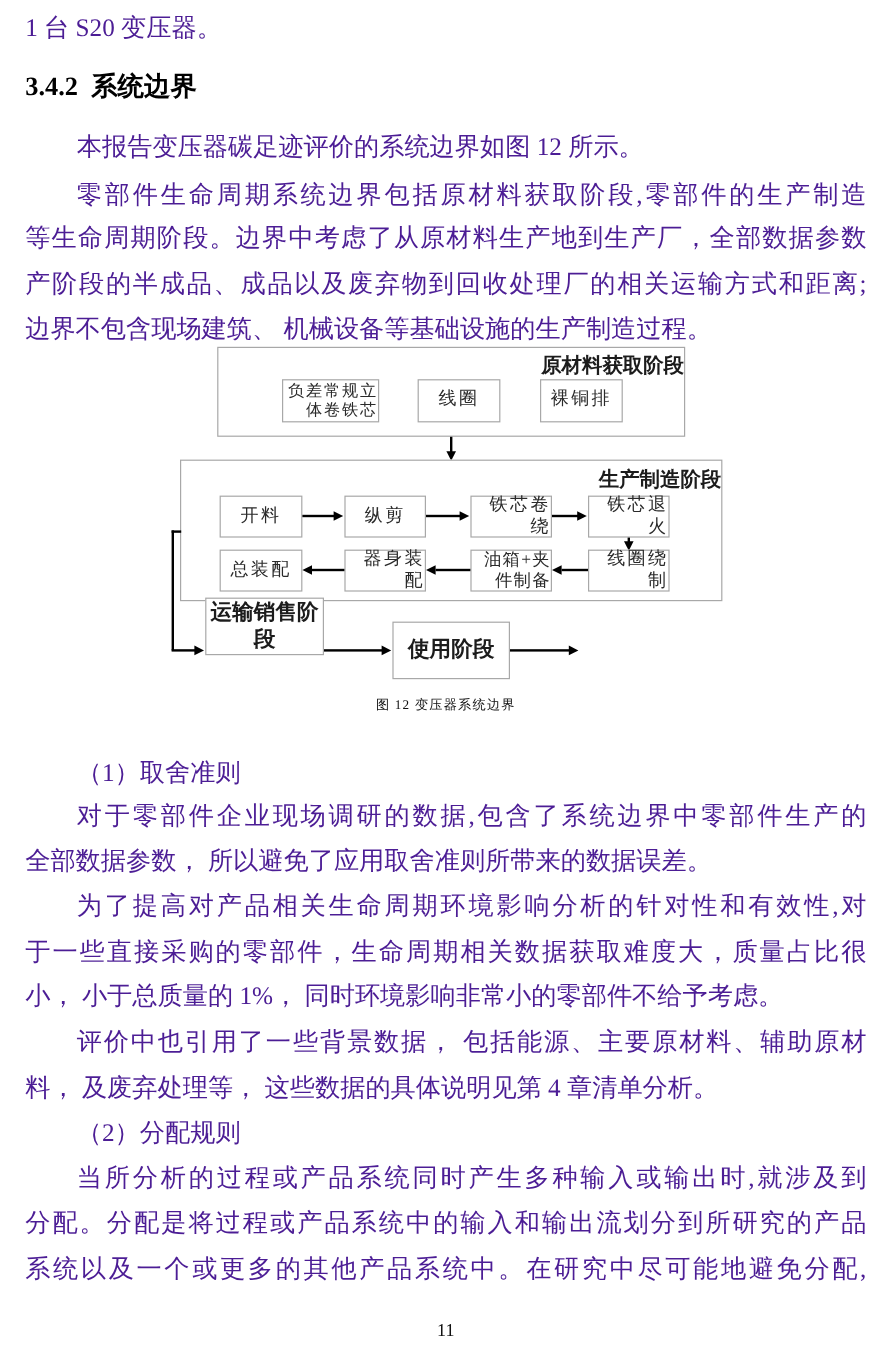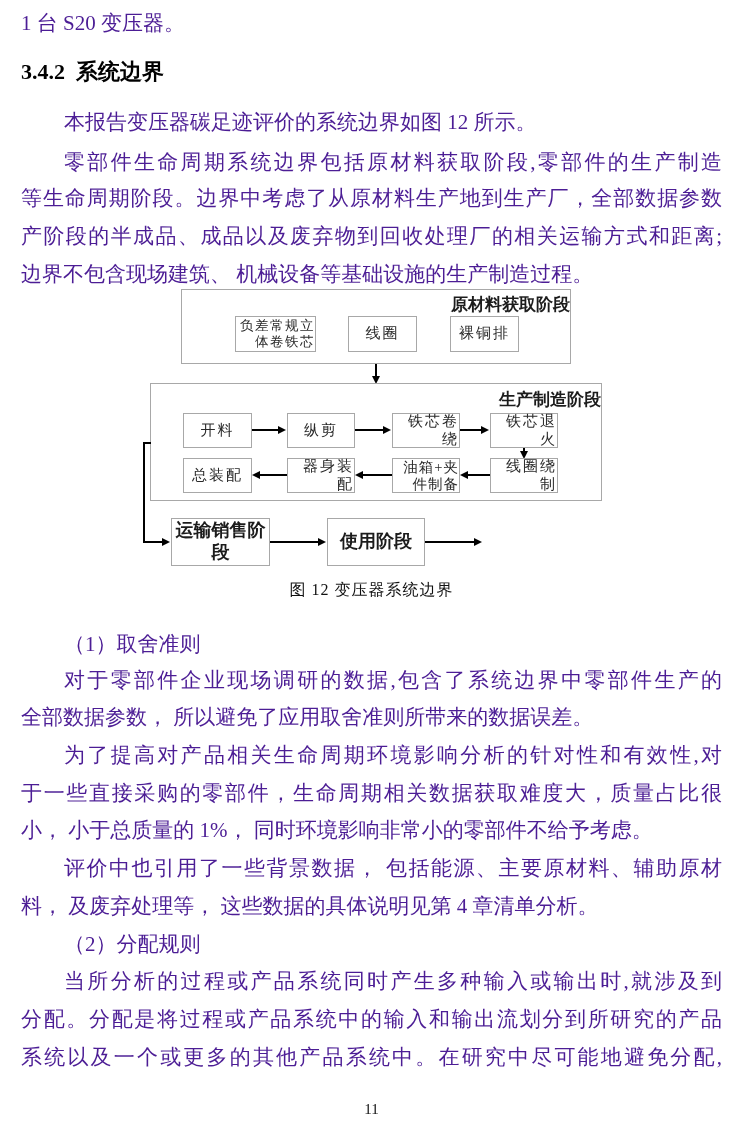--- a/index.html
+++ b/index.html
@@ -25,21 +25,21 @@
   .pbox.mid{font-size:14.5px;letter-spacing:1px;}
   .bigbox{position:absolute;border:1px solid #a8a8a8;background:#fff;box-sizing:border-box;
     display:flex;align-items:center;justify-content:center;text-align:center;
     font-family:"Liberation Sans","DejaVu Sans",sans-serif;font-weight:bold;font-size:18px;
     color:#1c1c1c;line-height:1.2;}
   .hline{position:absolute;height:1.5px;background:#000;}
   .vline{position:absolute;width:1.5px;background:#000;}
   .head-r{position:absolute;width:0;height:0;border-left:8px solid #000;border-top:4.5px solid transparent;border-bottom:4.5px solid transparent;}
   .head-l{position:absolute;width:0;height:0;border-right:8px solid #000;border-top:4.5px solid transparent;border-bottom:4.5px solid transparent;}
   .head-d{position:absolute;width:0;height:0;border-top:8px solid #000;border-left:4.5px solid transparent;border-right:4.5px solid transparent;}
-  .caption{position:absolute;left:0;top:580px;width:743px;text-align:center;font-size:16px;color:#111;letter-spacing:1px;}
+  .caption{position:absolute;left:0;top:580px;width:743px;text-align:center;font-size:11px;color:#111;letter-spacing:1px;}
 </style>
 </head>
 <body>
 
 <div class="page">
 
   <div class="tline" style="left:21px;top:9px">1 台 S20 变压器。</div>
   <div class="heading">3.4.2  系统边界</div>
 
   <div class="tline" style="left:64px;top:108px">本报告变压器碳足迹评价的系统边界如图 12 所示。</div>
@@ -87,21 +87,21 @@
   <div class="head-l" style="left:355px;top:470.5px"></div>
   <div class="hline" style="left:363px;top:474px;width:29px"></div>
   <div class="head-l" style="left:252px;top:470.5px"></div>
   <div class="hline" style="left:260px;top:474px;width:27px"></div>
 
   <div class="hline" style="left:143px;top:442px;width:8px"></div>
   <div class="vline" style="left:143px;top:442px;height:100px"></div>
   <div class="hline" style="left:143px;top:541px;width:20px"></div>
   <div class="head-r" style="left:162px;top:537.5px"></div>
 
-  <div class="bigbox" style="left:171px;top:518px;width:99px;height:48px">运输销售阶段</div>
+  <div class="bigbox" style="left:171px;top:498px;width:99px;height:48px">运输销售阶段</div>
   <div class="bigbox" style="left:327px;top:518px;width:98px;height:48px">使用阶段</div>
 
   <div class="hline" style="left:270px;top:541px;width:49px"></div>
   <div class="head-r" style="left:318px;top:537.5px"></div>
   <div class="hline" style="left:425px;top:541px;width:50px"></div>
   <div class="head-r" style="left:474px;top:537.5px"></div>
 
   <div class="caption">图 12 变压器系统边界</div>
 
   <div class="tline" style="left:64px;top:630px">（1）取舍准则</div>

